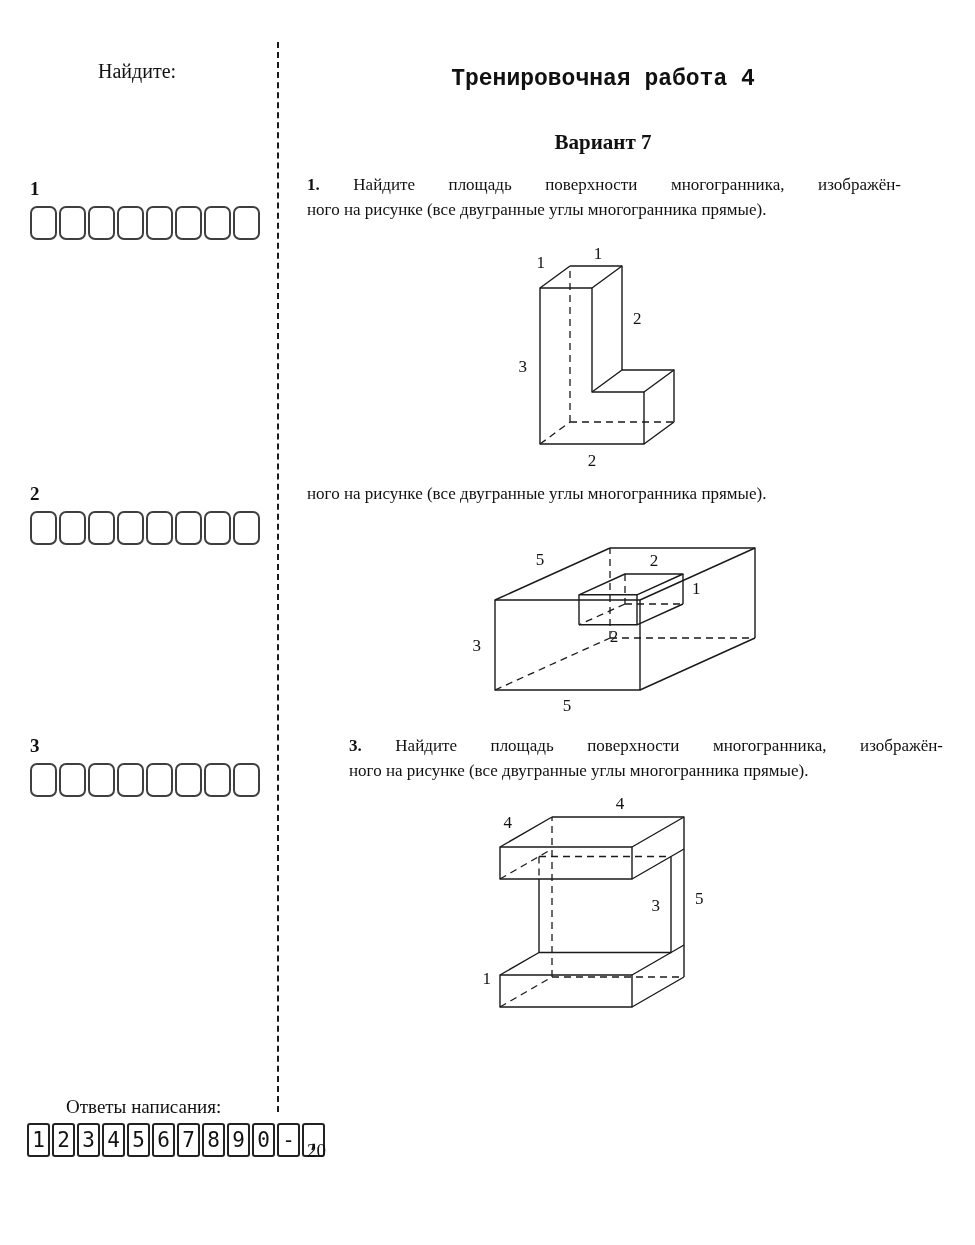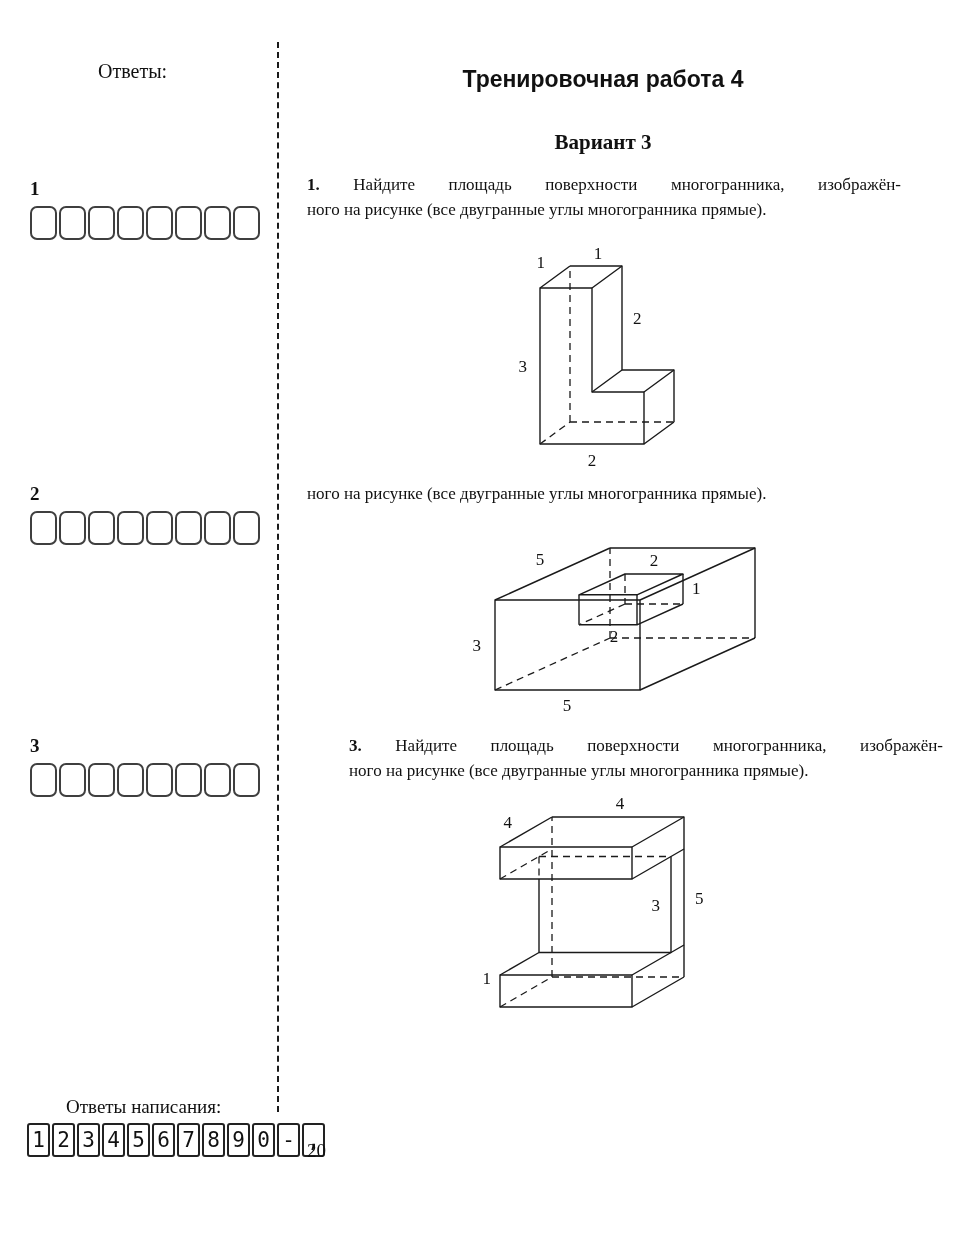--- a/index.html
+++ b/index.html
@@ -11,21 +11,21 @@
   .blknum{position:absolute;font-weight:bold;font-size:19px;}
   .num1{left:30px;top:178px;} .num2{left:30px;top:483px;} .num3{left:30px;top:735px;}
   .cells{position:absolute;display:flex;gap:2px;}
   .row1{left:30px;top:206px;} .row2{left:30px;top:511px;} .row3{left:30px;top:763px;}
   .cell{width:27px;height:34px;border:2px solid #3f3f3f;border-radius:7px;box-sizing:border-box;background:#fff;}
 
   .divider{position:absolute;left:277px;top:42px;height:1070px;width:0;border-left:2.5px dashed #1a1a1a;}
 
   
   .title{position:absolute;left:307px;top:66px;width:592px;text-align:center;
-         font-family:Liberation Sans, sans-serif;font-weight:bold;font-size:23px;}
+         font-family:Liberation Mono, monospace;font-weight:bold;font-size:23px;}
   .variant{position:absolute;left:307px;top:130px;width:592px;text-align:center;
            font-weight:bold;font-size:21px;}
   .problem{position:absolute;left:307px;width:594px;font-size:17px;line-height:25px;}
   .p1{top:172px;} .p2{top:481px;} .p3{top:733px;margin-left:42px;}
   .jline{text-align:justify;text-align-last:justify;}
   .pnum{font-weight:bold;}
 
   .figure{position:absolute;}
   .fig1{left:470px;top:226px;} .fig2{left:420px;top:540px;} .fig3{left:415px;top:792px;}
   svg text{font-family:"Liberation Serif",serif;font-size:17px;fill:#111;}
@@ -36,21 +36,21 @@
   .scell{width:23px;height:34px;border:2px solid #222;border-radius:3px;box-sizing:border-box;
          display:flex;align-items:center;justify-content:center;
          font-family:"DejaVu Sans Mono",monospace;font-size:21px;}
   .pagenum{position:absolute;left:307px;top:1140px;width:592px;font-size:19px;}
 </style>
 </head>
 <body>
 
 <div class="page">
 
-  <div class="answers-label">Ответы:</div>
+  <div class="answers-label">Найдите:</div>
 
   <div class="blknum num1">1</div>
   <div class="cells row1">
     <div class="cell"></div>
       <div class="cell"></div>
       <div class="cell"></div>
       <div class="cell"></div>
       <div class="cell"></div>
       <div class="cell"></div>
       <div class="cell"></div>
@@ -77,21 +77,21 @@
       <div class="cell"></div>
       <div class="cell"></div>
       <div class="cell"></div>
       <div class="cell"></div>
       <div class="cell"></div>
   </div>
 
   <div class="divider"></div>
 
   <div class="title">Тренировочная работа 4</div>
-  <div class="variant">Вариант 3</div>
+  <div class="variant">Вариант 7</div>
 
   <div class="problem p1">
     <div class="jline"><span class="pnum">1.</span> <span>Найдите площадь поверхности многогранника, изображён-</span></div>
     <div>ного на рисунке (все двугранные углы многогранника прямые).</div>
   </div>
 
   <svg class="figure fig1" width="280" height="248">
     <g stroke="#1a1a1a" stroke-width="1.4" fill="none" stroke-linejoin="round">
       <path d="M70,218 L70,62 L122,62 L122,166 L174,166 L174,218 Z"></path>
       <path d="M70,62 L100,40 M122,62 L152,40 M122,166 L152,144 M174,166 L204,144 M174,218 L204,196"></path>

